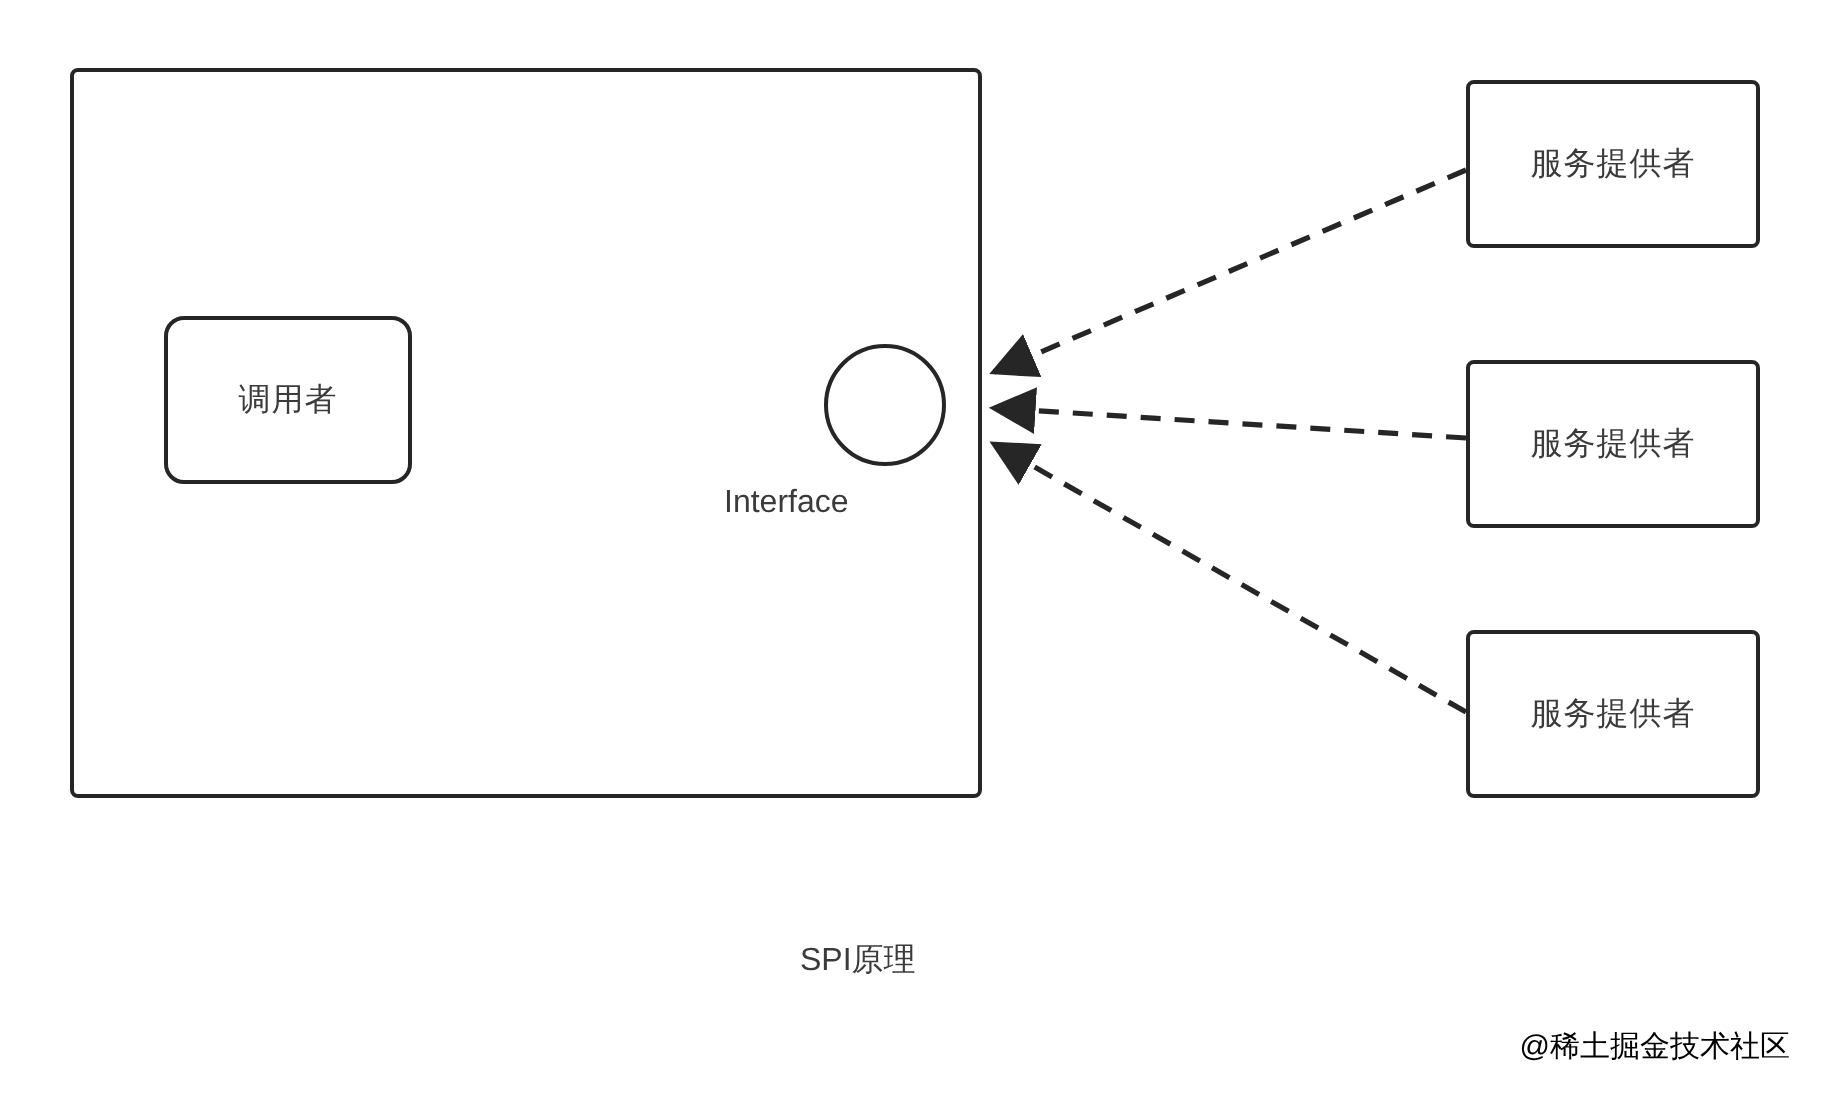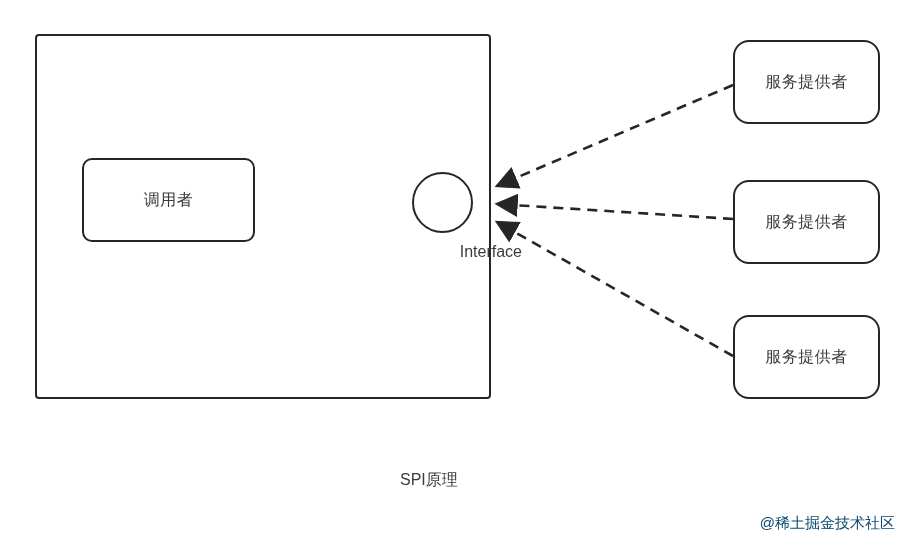--- a/index.html
+++ b/index.html
@@ -43,28 +43,28 @@
   #outer-container {
     left: 35px;
     top: 34px;
     width: 456px;
     height: 365px;
     border-radius: 4px;
   }
   #caller-box {
     left: 82px;
     top: 158px;
-    width: 173px;
+    width: 124px;
     height: 84px;
     border-radius: 10px;
   }
   .provider-box {
     width: 147px;
     height: 84px;
-    border-radius: 16px;
+    border-radius: 4px;
     left: 733px;
   }
   #provider-box-0 { top: 40px; }
   #provider-box-1 { top: 180px; }
   #provider-box-2 { top: 315px; }
 
   #interface-circle {
     position: absolute;
     left: 412px;
     top: 172px;
@@ -73,42 +73,42 @@
     box-sizing: border-box;
     border: 2px solid #262626;
     border-radius: 50%;
     background: #ffffff;
   }
   #interface-label {
     position: absolute;
     left: 362px;
     top: 243px;
     width: 160px;
-    text-align: right;
+    text-align: left;
     font-size: 16px;
     color: #3b3b3b;
     white-space: nowrap;
   }
   #diagram-caption {
     position: absolute;
     left: 400px;
     top: 470px;
     width: 200px;
     font-size: 16px;
     color: #3b3b3b;
     white-space: nowrap;
   }
   #watermark {
     position: absolute;
     left: 655px;
     top: 514px;
     width: 240px;
     text-align: right;
     font-size: 15px;
-    color: #0c4a6e;
+    color: #000000;
     white-space: nowrap;
   }
 </style>
 </head>
 <body>
 
 <div id="canvas">
 
   <svg id="wires" viewBox="0 0 915 549" xmlns="http://www.w3.org/2000/svg">
     <defs>

